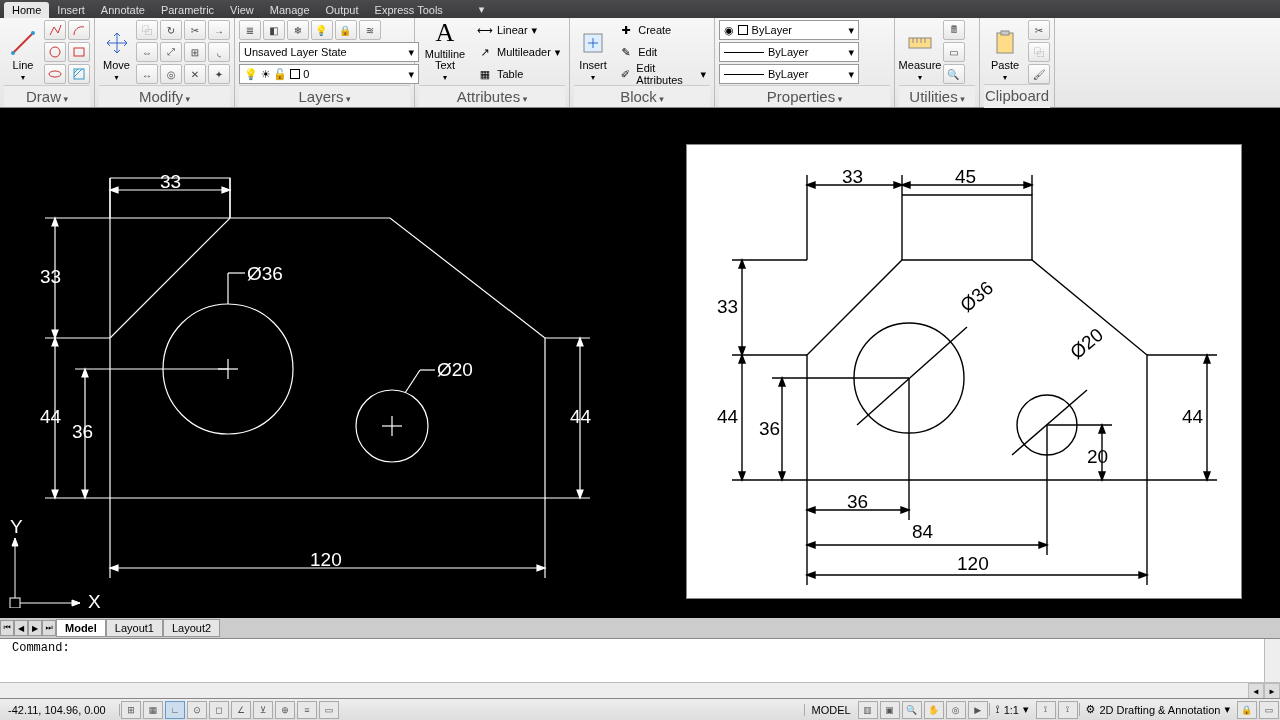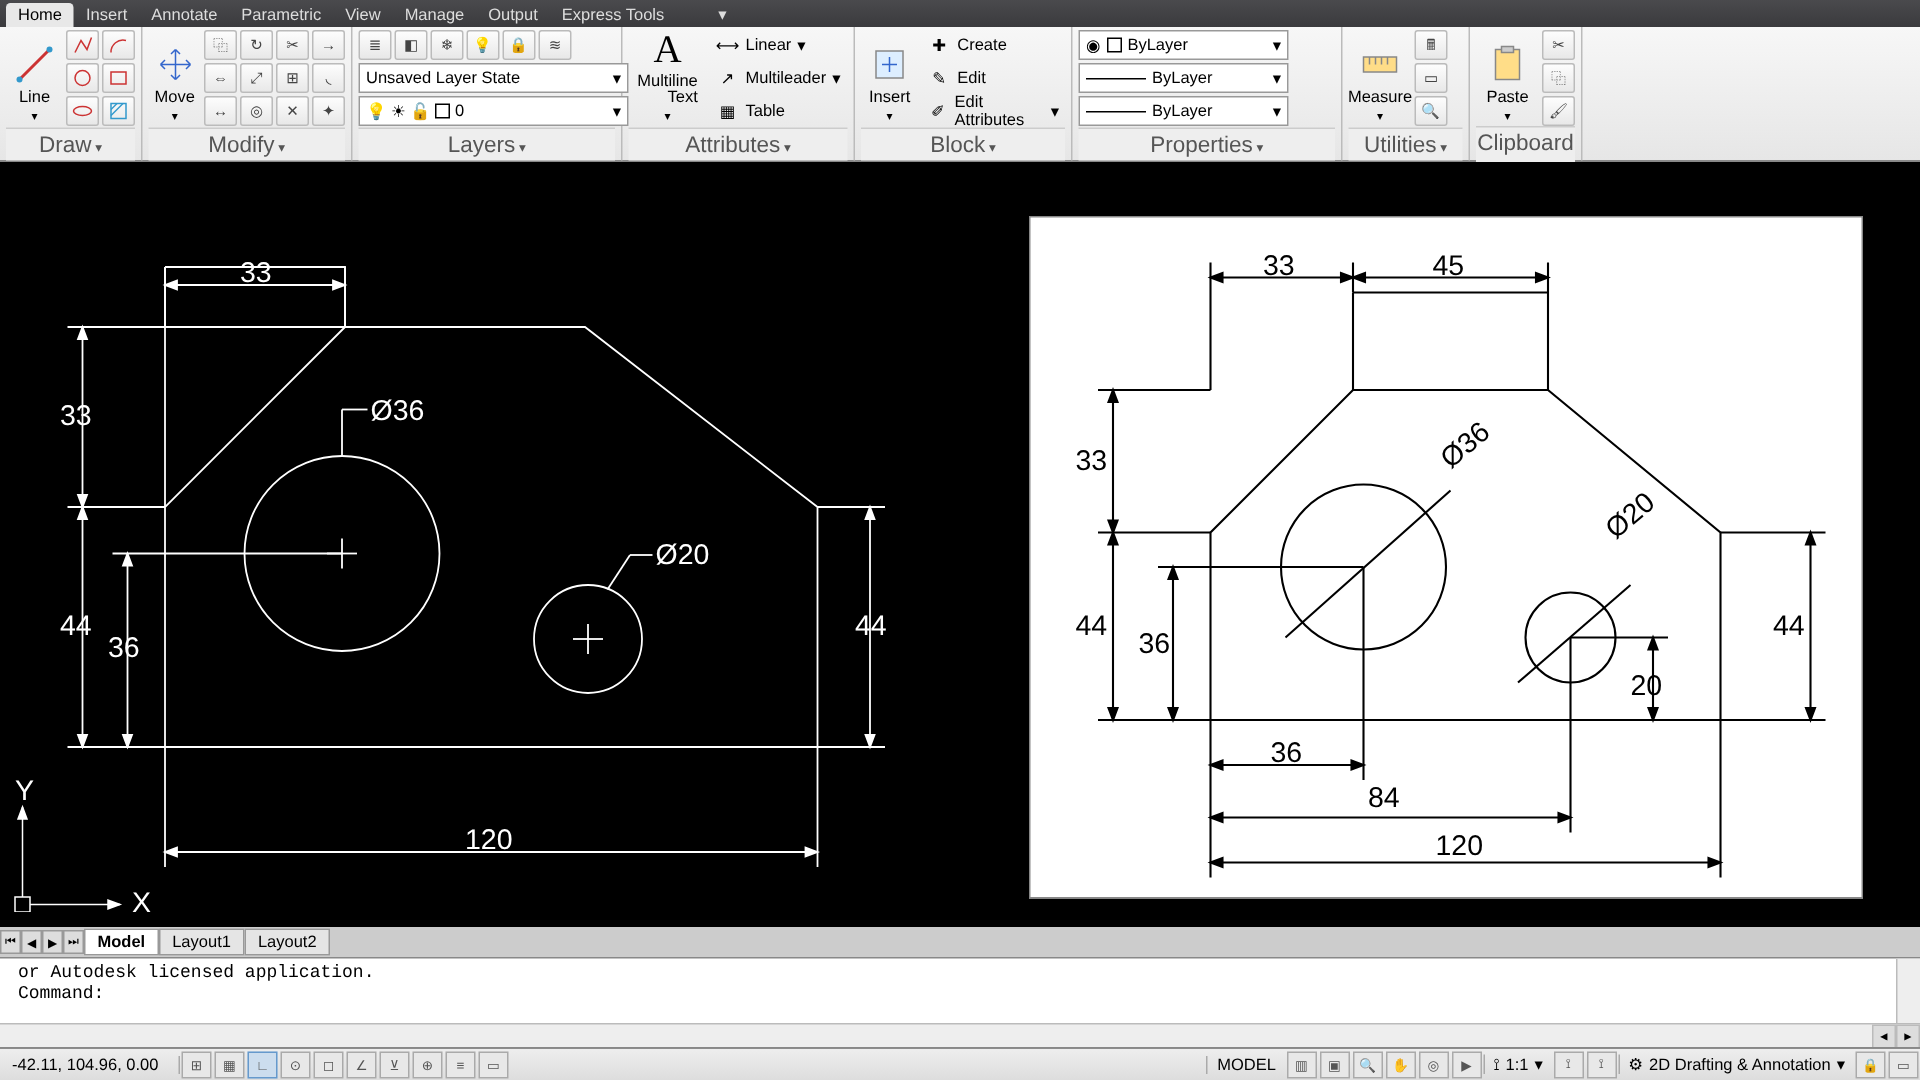--- a/index.html
+++ b/index.html
@@ -187,21 +187,21 @@
         </div>
       </div>
     </div>
     <div class="panel-title">Layers</div>
   </div>
 
   <div class="panel" style="width:155px">
     <div class="panel-body">
       <div class="bigbtn" style="width:52px">
         <span class="ico" style="font-size:26px;font-family:serif">A</span>
-        <span style="white-space:pre-line;text-align:right;line-height:1">Multiline
+        <span style="white-space:pre-line;text-align:center;line-height:1">Multiline
 Text</span>
         <span style="font-size:8px">▾</span>
       </div>
       <div class="iconcol">
         <div class="btnrow"><span class="ic">⟷</span><span>Linear</span> ▾</div>
         <div class="btnrow"><span class="ic">↗</span><span>Multileader</span> ▾</div>
         <div class="btnrow">
             <span class="ic">▦</span>
             <span>Table</span>
           </div>
@@ -452,21 +452,20 @@
   <div class="navb">⏮</div>
   <div class="navb">◀</div>
   <div class="navb">▶</div>
   <div class="navb">⏭</div>
   <div class="mtab active">Model</div>
   <div class="mtab">Layout1</div>
   <div class="mtab">Layout2</div>
 </div>
 
 <div class="cmdwin">
-  <div>or Autodesk licensed application.</div>
   <div>Command:</div>
   <div class="scroll-v"></div>
   <div class="scroll-h">
       <div class="ar">◀</div>
       <div class="ar">▶</div>
     </div>
 </div>
 
 <div class="statusbar">
   <div class="coords">-42.11, 104.96, 0.00</div>

